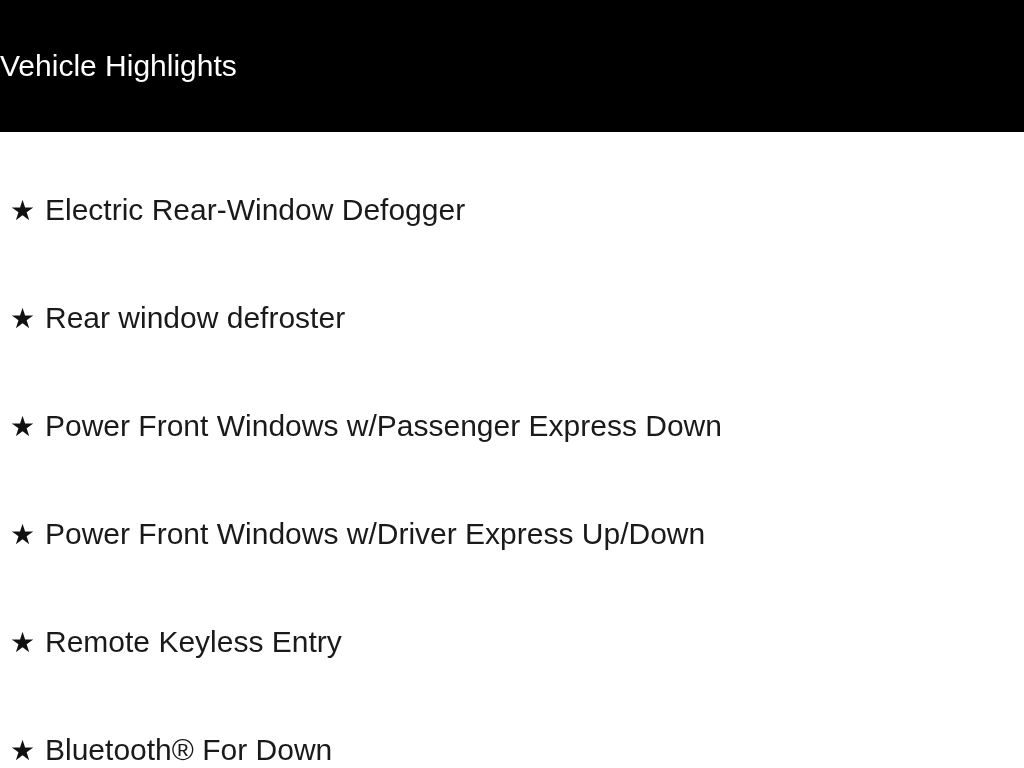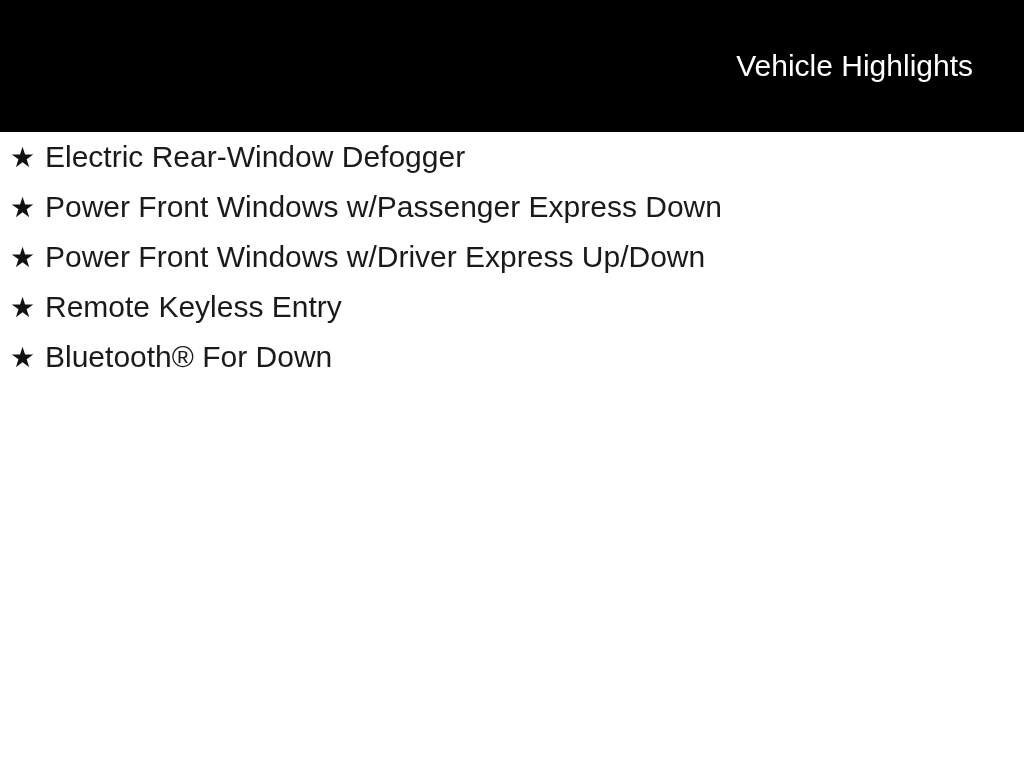--- a/index.html
+++ b/index.html
@@ -16,41 +16,41 @@
   .page {
     width: 1024px;
     height: 768px;
     background: #ffffff;
   }
   .header {
     height: 132px;
     background: #000000;
     display: flex;
     align-items: center;
-    justify-content: flex-end;
     padding-right: 51px;
     box-sizing: border-box;
   }
   .header-title {
     color: #ffffff;
     font-size: 30px;
     font-weight: 400;
     letter-spacing: 0;
     white-space: nowrap;
   }
   .highlights-list {
     margin: 0;
     padding: 0 0 0 10px;
     list-style: none;
   }
   .highlights-list li {
     font-size: 30px;
-    line-height: 49px;
+    line-height: 59px;
     color: #1a1a1a;
     white-space: nowrap;
+    margin-top: 48px;
   }
   .star {
     display: inline-block;
     width: 35px;
     font-size: 28px;
     color: #111111;
     font-family: "DejaVu Sans", sans-serif;
   }
   .item-text {
     color: #1a1a1a;
@@ -62,20 +62,23 @@
 <div class="page">
   <div class="header">
     <span class="header-title">Vehicle Highlights</span>
   </div>
 
   <ul class="highlights-list">
   <li>
     <span class="star">★</span><span class="item-text">Electric Rear-Window Defogger</span>
   </li>
 
+  <li>
+    <span class="star">★</span><span class="item-text">Rear window defroster</span>
+  </li>
 
 
   <li>
     <span class="star">★</span><span class="item-text">Power Front Windows w/Passenger Express Down</span>
   </li>
 
 
   <li>
     <span class="star">★</span><span class="item-text">Power Front Windows w/Driver Express Up/Down</span>
   </li>

